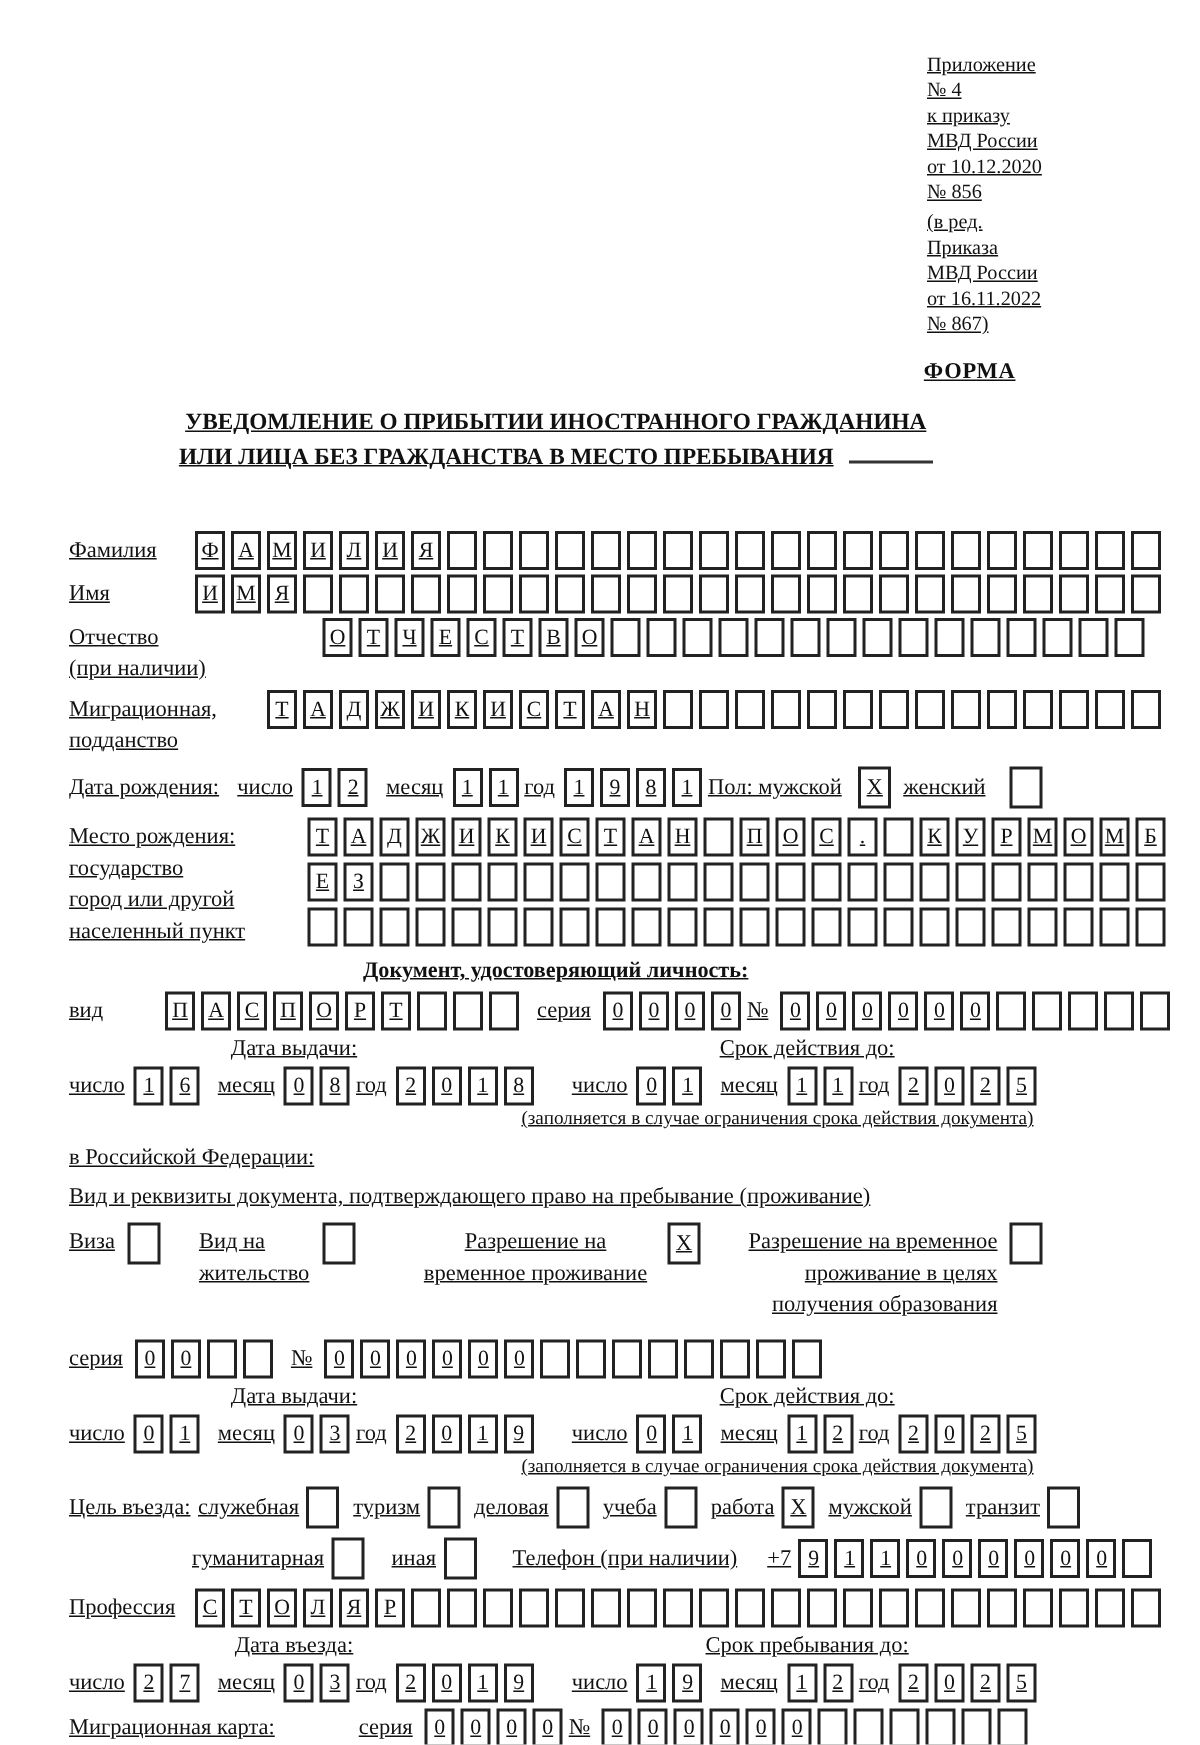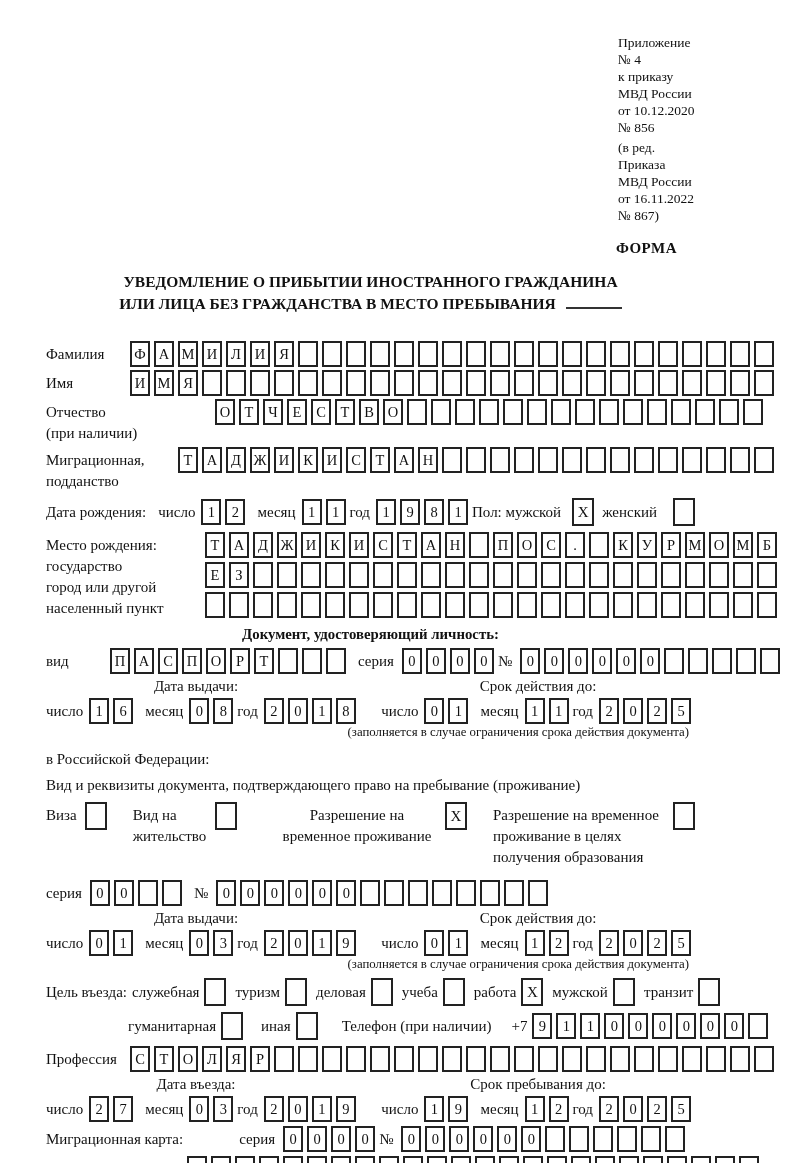--- a/index.html
+++ b/index.html
@@ -1,23 +1,23 @@
 <!DOCTYPE html>
 <html><head>
 <meta charset="utf-8">
 <style>
   html,body{margin:0;padding:0;background:#ffffff;}
   body{width:800px;height:1163px;overflow:hidden;font-family:"Liberation Serif","DejaVu Serif",serif;color:#111;}
-  .page{width:711px;height:1163px;box-sizing:border-box;padding:34px 16px 0 46px;}
+  .page{width:711px;height:1163px;box-sizing:border-box;padding:34px 16px 0 46px;text-decoration:underline;}
   
   .hdr-block{margin-left:572px;font-size:13.5px;line-height:17px;}
   .hdr-block .rev{margin-top:3px;}
   .forma{text-align:right;padding-right:18px;font-weight:bold;font-size:15px;margin-top:16px;margin-bottom:14px;letter-spacing:.5px;}
   
-  .title{text-align:center;font-weight:bold;font-size:15.5px;line-height:22px;margin-bottom:26px;}
+  .title{text-align:center;font-weight:bold;font-size:15.5px;line-height:22px;margin-bottom:38px;}
   .blank-line{display:inline-block;width:56px;border-bottom:2px solid #333;height:14px;margin-left:10px;}
   .sec-heading{text-align:center;font-weight:bold;font-size:14.8px;margin-bottom:18px;}
   
   .frow{display:flex;align-items:flex-start;margin-bottom:3px;}
   .lblcol{flex:0 0 auto;font-size:15px;line-height:21px;padding-top:3px;}
   .w82{width:84px;}.w167{width:169px;}.w130{width:132px;}.w157{width:159px;}.w62{width:64px;}.w145{width:141px;}
   .boxes{display:flex;flex:0 0 auto;}
   .cbox{display:inline-flex;align-items:center;justify-content:center;width:20px;height:26px;border:2px solid #222;margin-right:4px;font-size:14.5px;box-sizing:border-box;background:#fff;flex:0 0 auto;}
   .chk{display:inline-flex;align-items:center;justify-content:center;width:22px;height:28px;border:2px solid #222;font-size:15px;box-sizing:border-box;background:#fff;flex:0 0 auto;}
   .stack .boxes{margin-bottom:4px;}
@@ -39,21 +39,21 @@
   .dline{display:flex;align-items:center;margin-top:2px;}
   .dline .lbl{margin-right:6px;}
   .note{text-align:right;font-size:12.8px;line-height:16px;padding-right:6px;margin-bottom:6px;}
   
   .intro{font-size:15px;line-height:26px;}
   .resopts{display:flex;align-items:flex-start;margin:4px 0 12px 0;}
   .opt{display:flex;align-items:flex-start;}
   .optlbl{font-size:15px;line-height:21px;margin-right:8px;padding-top:3px;}
   .opt .chk{margin-top:0;}
   .optlbl.c2{width:160px;text-align:center;}
-  .optlbl.c3{width:172px;text-align:left;}
+  .optlbl.c3{width:172px;text-align:right;}
   
   .purpose-line{display:flex;align-items:center;margin-bottom:6px;flex-wrap:nowrap;}
   .purpose-line .lbl{font-size:15px;margin-right:5px;}
   .purpose-line .chk{margin-right:9px;}
   .indent80{margin-left:82px;}
   
   .mig-row{display:flex;align-items:center;margin:4px 0 4px 0;}
   .mig-row .lbl{margin-right:8px;}
   .mig-gap{width:48px;}
 </style>

